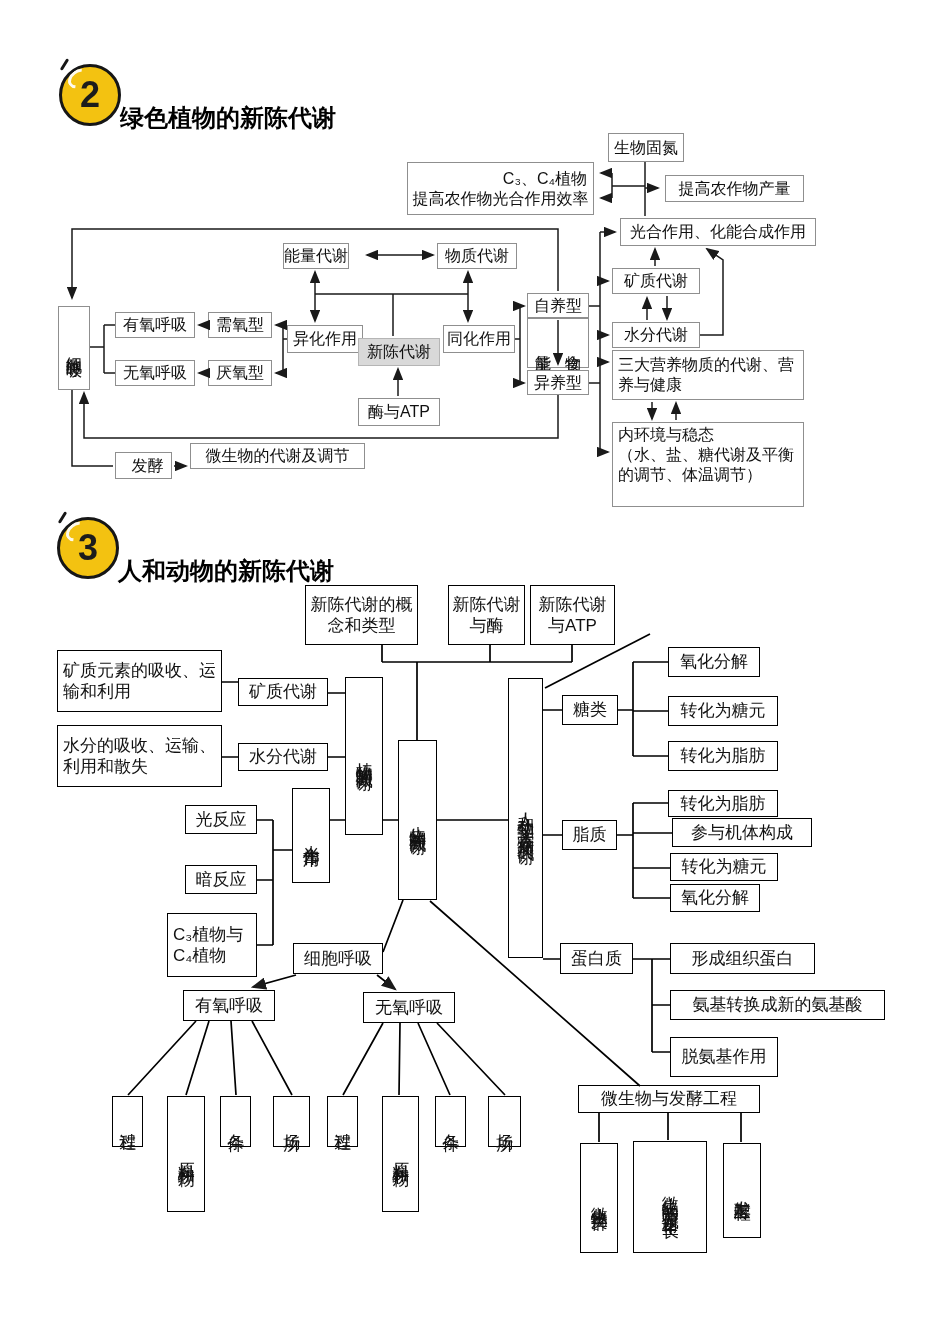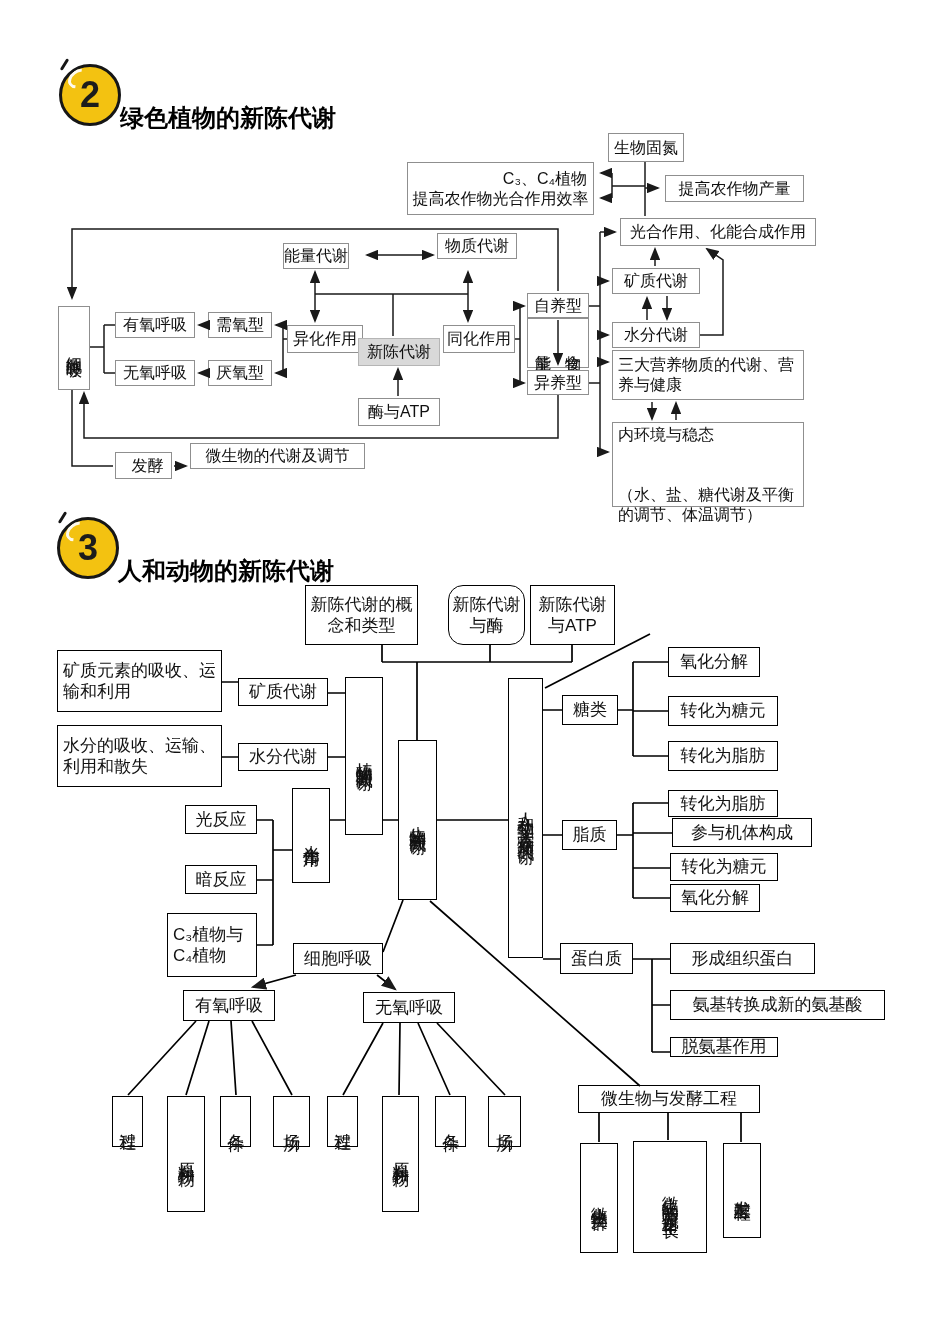--- a/index.html
+++ b/index.html
@@ -47,21 +47,21 @@
 
   <div class="b col" style="left:407px;top:162px;width:187px;height:53px;">
     <span style="text-align:right;padding-right:6px;">C₃、C₄植物</span>
     <span>提高农作物光合作用效率</span>
   </div>
 
   <div class="b" style="left:665px;top:175px;width:139px;height:27px;">提高农作物产量</div>
   <div class="b" style="left:620px;top:218px;width:196px;height:28px;">光合作用、化能合成作用</div>
 
   <div class="b" style="left:283px;top:243px;width:66px;height:26px;">能量代谢</div>
-  <div class="b" style="left:437px;top:233px;width:80px;height:26px;">物质代谢</div>
+  <div class="b" style="left:437px;top:243px;width:80px;height:26px;">物质代谢</div>
 
   <div class="b vt" style="left:58px;top:306px;width:32px;height:84px;">细胞呼吸</div>
 
   <div class="b" style="left:115px;top:312px;width:80px;height:26px;">有氧呼吸</div>
   <div class="b" style="left:208px;top:312px;width:64px;height:26px;">需氧型</div>
   <div class="b" style="left:115px;top:360px;width:80px;height:26px;">无氧呼吸</div>
   <div class="b" style="left:208px;top:360px;width:64px;height:26px;">厌氧型</div>
 
   <div class="b" style="left:287px;top:325px;width:76px;height:28px;">异化作用</div>
   <div class="b gray" style="left:358px;top:338px;width:82px;height:28px;">新陈代谢</div>
@@ -71,35 +71,35 @@
   <div class="b" style="left:527px;top:293px;width:62px;height:25px;">自养型</div>
   <div class="b" style="left:527px;top:318px;width:62px;height:50px;justify-content:space-between;padding:0 5px;">
     <span class="vt" style="letter-spacing:1px;">能量</span>
     <span class="vt" style="letter-spacing:1px;">食物</span>
   </div>
   <div class="b" style="left:527px;top:370px;width:62px;height:25px;">异养型</div>
 
   <div class="b" style="left:612px;top:268px;width:88px;height:26px;">矿质代谢</div>
   <div class="b" style="left:612px;top:322px;width:88px;height:26px;">水分代谢</div>
   <div class="b ta-l pad" style="left:612px;top:350px;width:192px;height:50px;">三大营养物质的代谢、营养与健康</div>
-  <div class="b col ta-l pad" style="left:612px;top:422px;width:192px;height:85px;justify-content:flex-start;gap:40px;">
+  <div class="b col ta-l pad" style="left:612px;top:422px;width:192px;height:85px;justify-content:flex-start;">
     <span>内环境与稳态</span>
     <span>（水、盐、糖代谢及平衡的调节、体温调节）</span>
   </div>
 
   <div class="b" style="left:115px;top:452px;width:57px;height:27px;padding-left:8px;">发酵</div>
   <div class="b" style="left:190px;top:443px;width:175px;height:26px;">微生物的代谢及调节</div>
 
   <div class="badge" style="left:57px;top:517px;">
     <span>3</span>
   </div>
   <div class="sec-title" style="left:118px;top:555px;">人和动物的新陈代谢</div>
 
   <div class="b b3" style="left:305px;top:585px;width:113px;height:60px;">新陈代谢的概念和类型</div>
-  <div class="b b3" style="left:448px;top:585px;width:77px;height:60px;border-radius:15px;">新陈代谢与酶</div>
+  <div class="b b3" style="left:448px;top:585px;width:77px;height:60px;">新陈代谢与酶</div>
   <div class="b b3" style="left:530px;top:585px;width:85px;height:60px;">新陈代谢与ATP</div>
 
   <div class="b b3 ta-l pad" style="left:57px;top:650px;width:165px;height:62px;">矿质元素的吸收、运输和利用</div>
   <div class="b b3" style="left:238px;top:678px;width:90px;height:28px;">矿质代谢</div>
   <div class="b b3 ta-l pad" style="left:57px;top:725px;width:165px;height:62px;">水分的吸收、运输、利用和散失</div>
   <div class="b b3" style="left:238px;top:743px;width:90px;height:28px;">水分代谢</div>
 
   <div class="b b3 vt" style="left:345px;top:677px;width:38px;height:158px;">植物的新陈代谢</div>
   <div class="b b3 vt" style="left:398px;top:740px;width:39px;height:160px;">生物的新陈代谢</div>
   <div class="b b3 vt" style="left:292px;top:788px;width:38px;height:95px;">光合作用</div>
@@ -119,21 +119,21 @@
 
   <div class="b b3" style="left:562px;top:820px;width:55px;height:30px;">脂质</div>
   <div class="b b3" style="left:668px;top:790px;width:110px;height:27px;">转化为脂肪</div>
   <div class="b b3" style="left:672px;top:818px;width:140px;height:29px;">参与机体构成</div>
   <div class="b b3" style="left:670px;top:853px;width:108px;height:28px;">转化为糖元</div>
   <div class="b b3" style="left:670px;top:884px;width:90px;height:28px;">氧化分解</div>
 
   <div class="b b3" style="left:560px;top:943px;width:73px;height:31px;">蛋白质</div>
   <div class="b b3" style="left:670px;top:943px;width:145px;height:31px;">形成组织蛋白</div>
   <div class="b b3" style="left:670px;top:990px;width:215px;height:30px;">氨基转换成新的氨基酸</div>
-  <div class="b b3" style="left:670px;top:1037px;width:108px;height:20px;">脱氨基作用</div>
+  <div class="b b3" style="left:670px;top:1037px;width:108px;height:40px;">脱氨基作用</div>
 
   <div class="b b3" style="left:183px;top:990px;width:92px;height:31px;">有氧呼吸</div>
   <div class="b b3" style="left:363px;top:992px;width:92px;height:31px;">无氧呼吸</div>
 
   <div class="b b3 vt" style="left:112px;top:1096px;width:31px;height:51px;">过程</div>
   <div class="b b3 vt" style="left:167px;top:1096px;width:38px;height:116px;">原料和产物</div>
   <div class="b b3 vt" style="left:220px;top:1096px;width:31px;height:51px;">条件</div>
   <div class="b b3 vt" style="left:273px;top:1096px;width:37px;height:51px;">场所</div>
 
   <div class="b b3 vt" style="left:327px;top:1096px;width:31px;height:51px;">过程</div>

